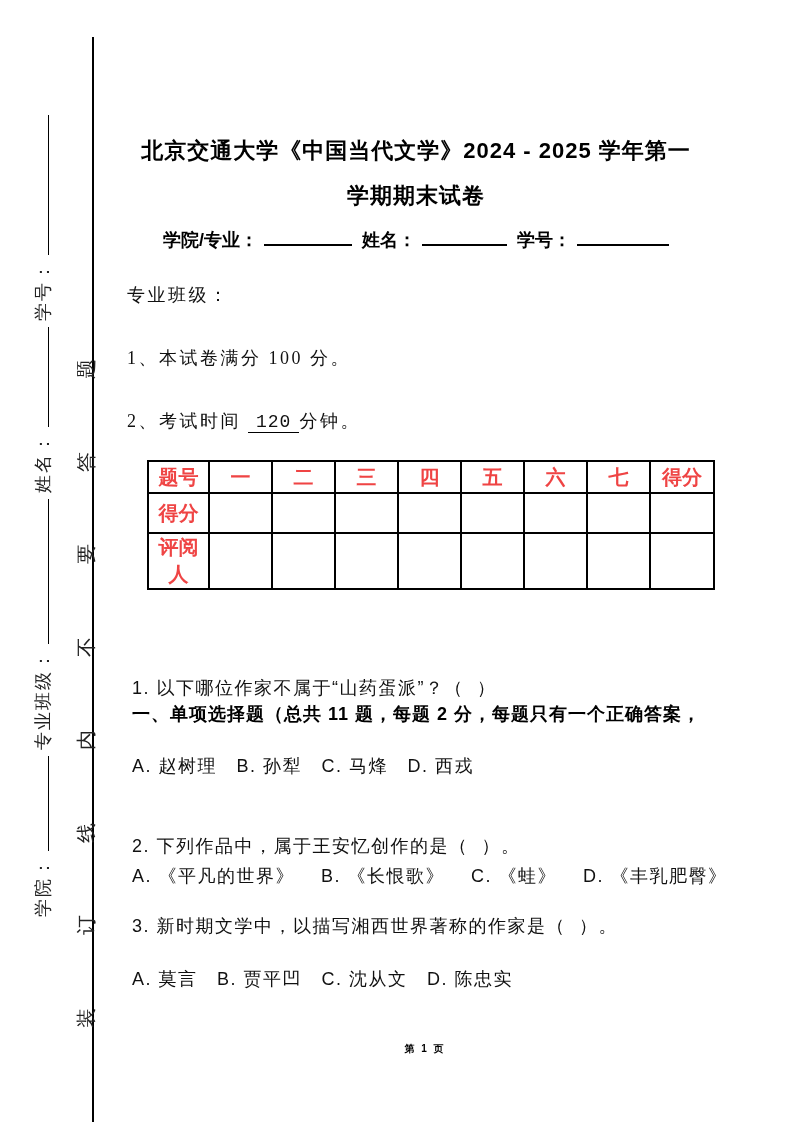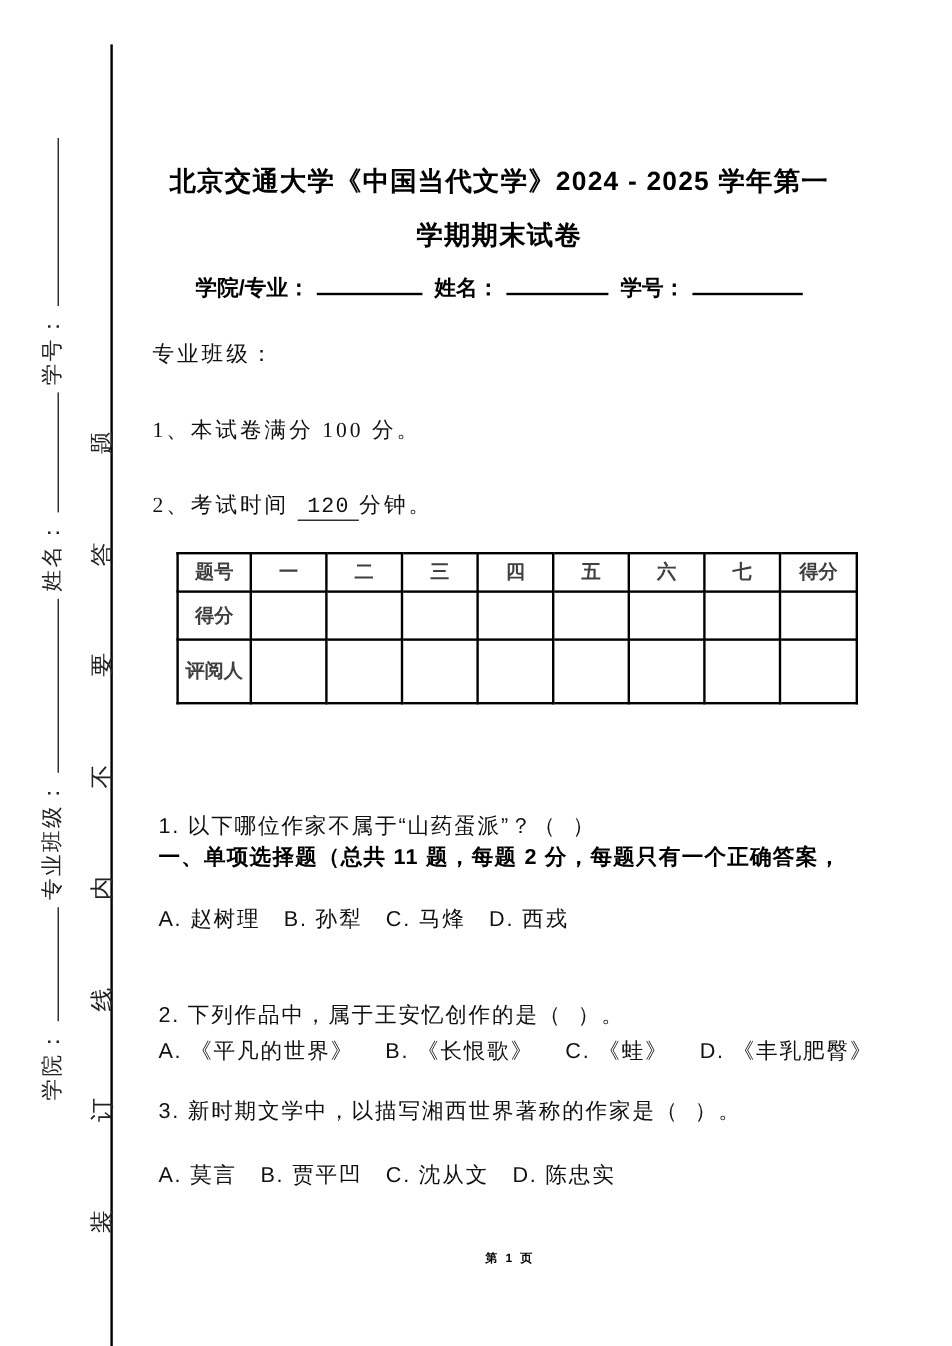--- a/index.html
+++ b/index.html
@@ -43,21 +43,21 @@
     font-family:"Liberation Serif","DejaVu Serif",serif;
     font-size:18px;letter-spacing:2.5px;color:#111;white-space:pre;
   }
   .notice-heading{top:283px;}
   .notice-item1{top:346px;}
   .notice-item2{top:409px;}
   .uvalue{border-bottom:1.5px solid #000;padding:0 8px;letter-spacing:1px;font-family:Liberation Mono, monospace;}
   
   .score-table{
     position:absolute;left:147px;top:460px;border-collapse:collapse;table-layout:fixed;
-    width:566px;font-size:16px;font-weight:bold;color:#404040;
+    width:566px;font-size:20px;font-weight:bold;color:#ef4444;
   }
   .score-table td{border:2px solid #000;text-align:center;vertical-align:middle;padding:0;}
   .score-table tr.r1{height:32px;}
   .score-table tr.r2{height:40px;}
   .score-table tr.r3{height:53px;}
   
   .section-heading{
     position:absolute;left:132px;top:609px;width:600px;
     font-size:18px;font-weight:bold;line-height:42px;color:#000;letter-spacing:1px;white-space:pre;
   }

